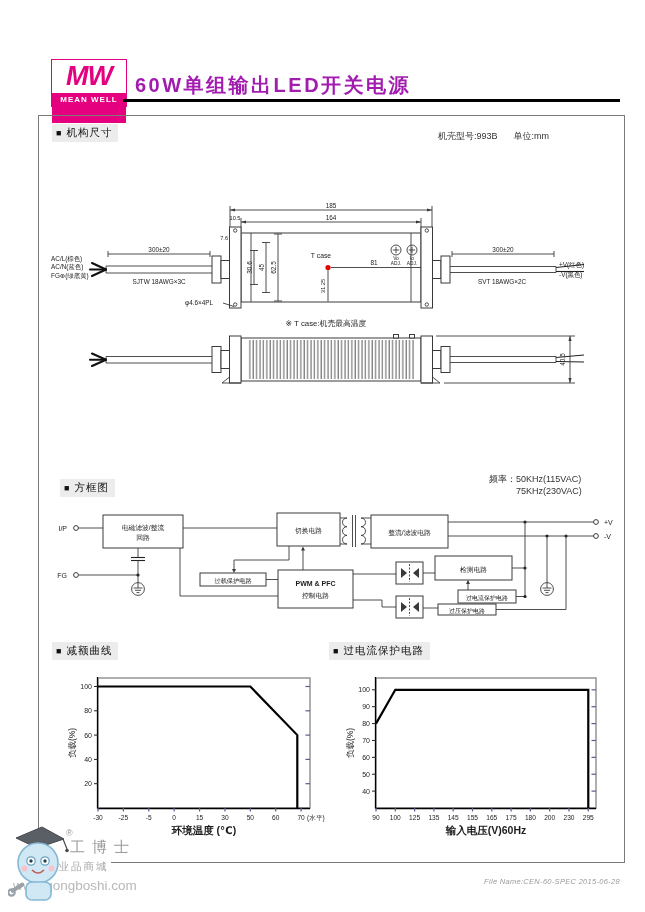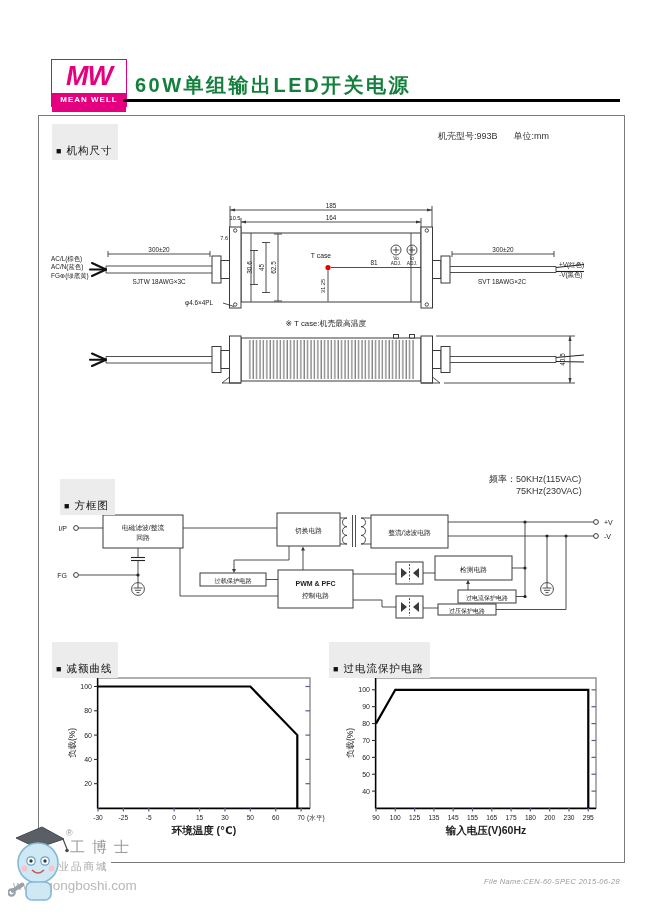--- a/index.html
+++ b/index.html
@@ -1,28 +1,28 @@
 <!DOCTYPE html>
 <html><head>
 <meta charset="utf-8">
 <style>
   html,body{margin:0;padding:0;background:#fff;}
   .page{position:relative;width:645px;height:912px;background:#fff;overflow:hidden;
         font-family:"Liberation Sans","DejaVu Sans",sans-serif;color:#111;margin-left:8px;}
   
   .logo{position:absolute;left:43px;top:59px;width:76px;height:48px;border:1.5px solid #e4007f;box-sizing:border-box;background:#fff;}
   .logo-mw{height:33px;line-height:33px;text-align:center;font-size:27px;font-weight:bold;font-style:italic;color:#e4007f;letter-spacing:-1px;}
-  .logo-bar{height:19px;line-height:13px;background:#e4007f;color:#fff;text-align:center;font-size:8px;font-weight:bold;letter-spacing:1px;}
-  .doc-title{position:absolute;left:127px;top:72px;font-size:20px;font-weight:bold;letter-spacing:2.5px;color:#15803d;}
+  .logo-bar{height:30px;line-height:13px;background:#e4007f;color:#fff;text-align:center;font-size:8px;font-weight:bold;letter-spacing:1px;}
+  .doc-title{position:absolute;left:127px;top:72px;font-size:20px;font-weight:bold;letter-spacing:2.5px;color:#a21caf;}
   .doc-series{position:absolute;right:33px;top:73px;font-size:19px;font-weight:bold;letter-spacing:1px;color:#000;}
   .header-rule{position:absolute;left:115px;top:99px;width:497px;height:2.5px;background:#000;}
   
   .frame{position:absolute;left:30px;top:115px;width:587px;height:748px;border:1px solid #7a7a7a;box-sizing:border-box;}
   
-  .chip{position:absolute;background:#ececec;padding:20px 6px 2px 4px;font-size:10.5px;letter-spacing:1px;color:#111;white-space:nowrap;z-index:3;}
+  .chip{position:absolute;background:#ececec;padding:2px 6px 2px 4px;font-size:10.5px;letter-spacing:1px;color:#111;white-space:nowrap;z-index:3;}
   .chip .mk{font-size:9px;margin-right:4px;}
   .case-info{position:absolute;left:430px;top:130px;width:176px;display:flex;justify-content:flex-start;gap:16px;font-size:9px;color:#333;}
   .freq-info{position:absolute;left:481px;top:474px;display:flex;font-size:9px;color:#333;line-height:11.5px;}
   .freq-col{display:flex;flex-direction:column;}
   
   svg text{font-family:"Liberation Sans","DejaVu Sans",sans-serif;fill:#1c1c1c;}
   .ln{stroke:#3a3a3a;stroke-width:0.9;fill:none;}
   .box{fill:#fff;stroke:#3a3a3a;stroke-width:1;}
   .thk{stroke:#111;stroke-width:2.1;fill:none;stroke-linecap:round;}
   .thin{stroke:#222;stroke-width:1.1;fill:none;}

